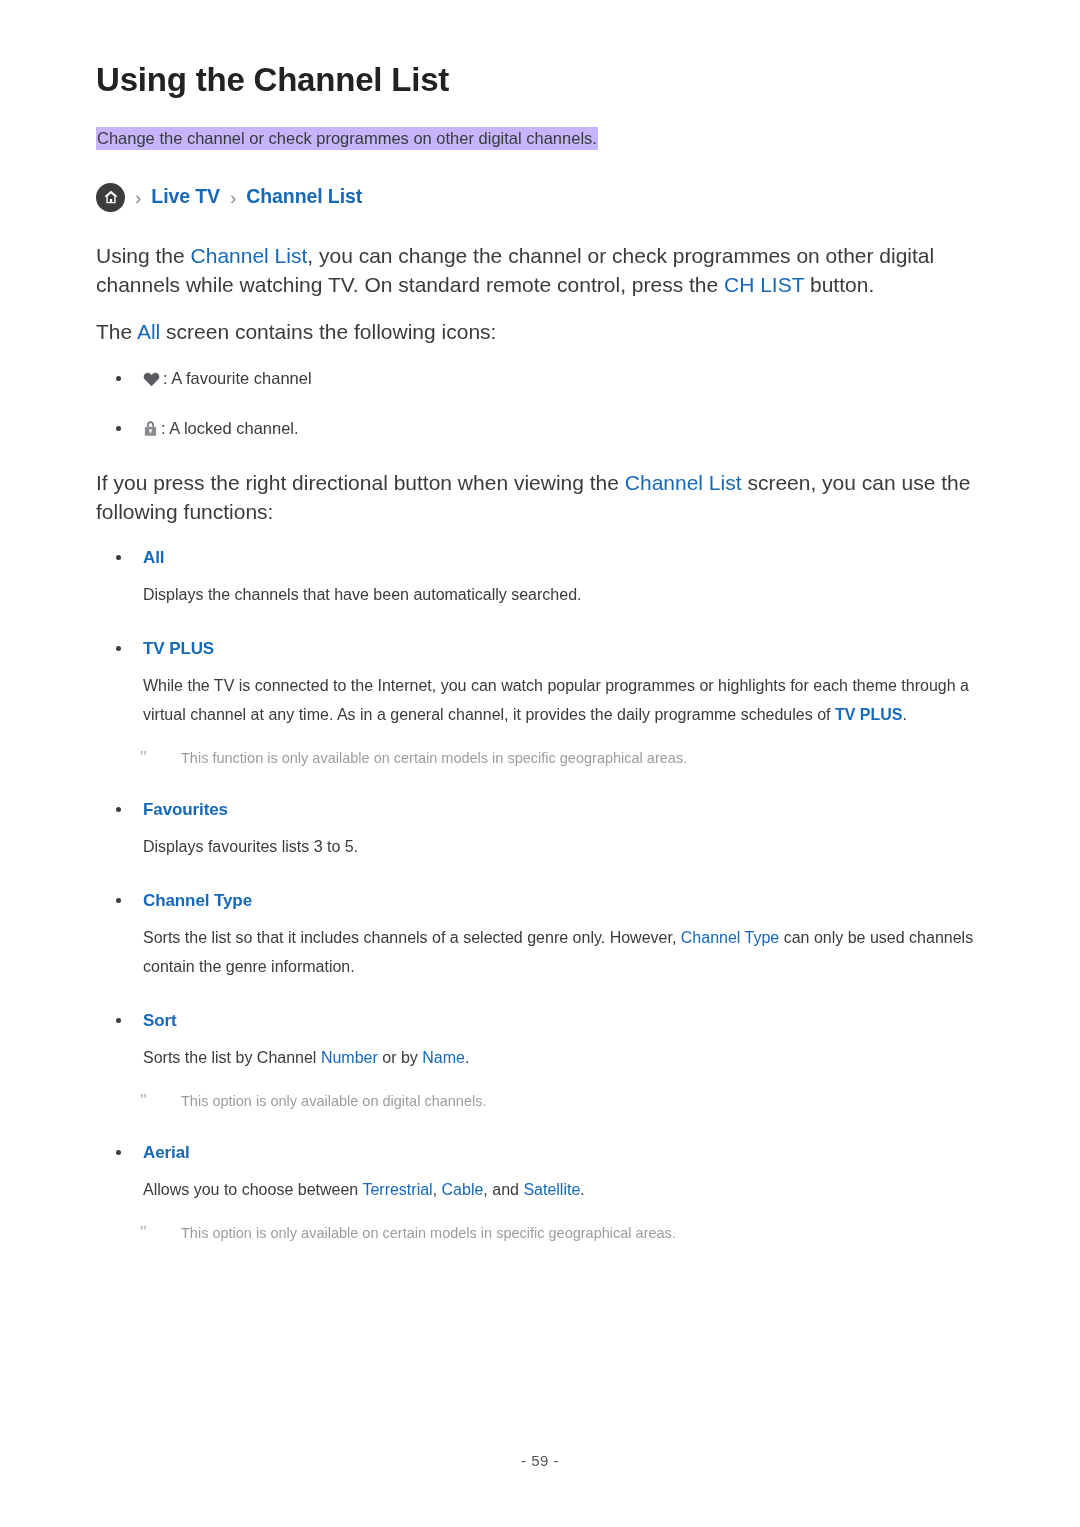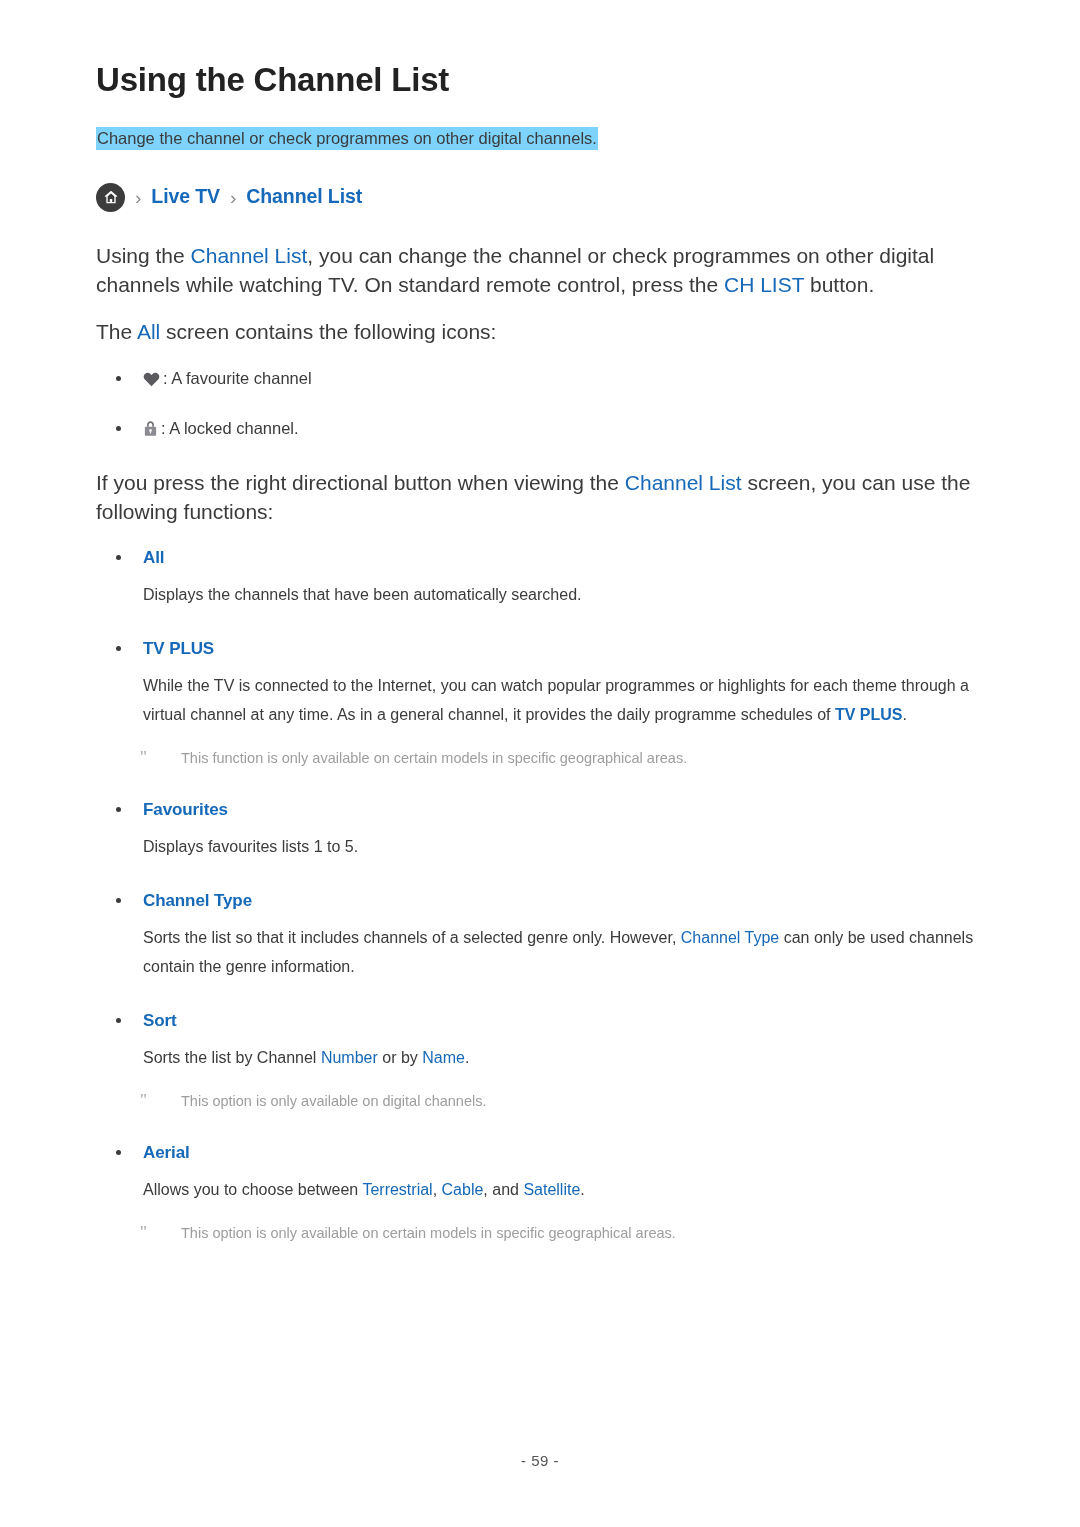--- a/index.html
+++ b/index.html
@@ -39,21 +39,21 @@
     margin: 0 0 26px 0;
     line-height: 1.2;
   }
 
   
   .subtitle-wrap {
     margin: 0 0 30px 0;
   }
   .subtitle {
     display: inline;
-    background: #7dd3fc;
+    background: #c4b5fd;
     font-size: 16.5px;
     color: #3b3b3b;
     line-height: 1.55;
     padding: 2px 1px 3px 1px;
     box-decoration-break: clone;
     -webkit-box-decoration-break: clone;
   }
 
   
   .breadcrumb {
@@ -278,21 +278,21 @@
         <div class="note">
           <span class="note-mark">"</span><span>This function is only available on certain models in specific geographical areas.</span>
         </div>
       </div>
 
       <div class="func-item" style="margin-top:26px;">
         <div class="func-head">
           <span class="dot"></span><span>Favourites</span>
         </div>
         <div class="func-body">
-          <span>Displays favourites lists 1 to 5.</span>
+          <span>Displays favourites lists 3 to 5.</span>
         </div>
       </div>
 
       <div class="func-item" style="margin-top:26px;">
         <div class="func-head">
           <span class="dot"></span><span>Channel Type</span>
         </div>
         <div class="func-body">
           <span>Sorts the list so that it includes channels of a selected genre only. However, </span><span class="lnk">Channel Type</span><span> can only be used channels contain the genre information.</span>
         </div>

